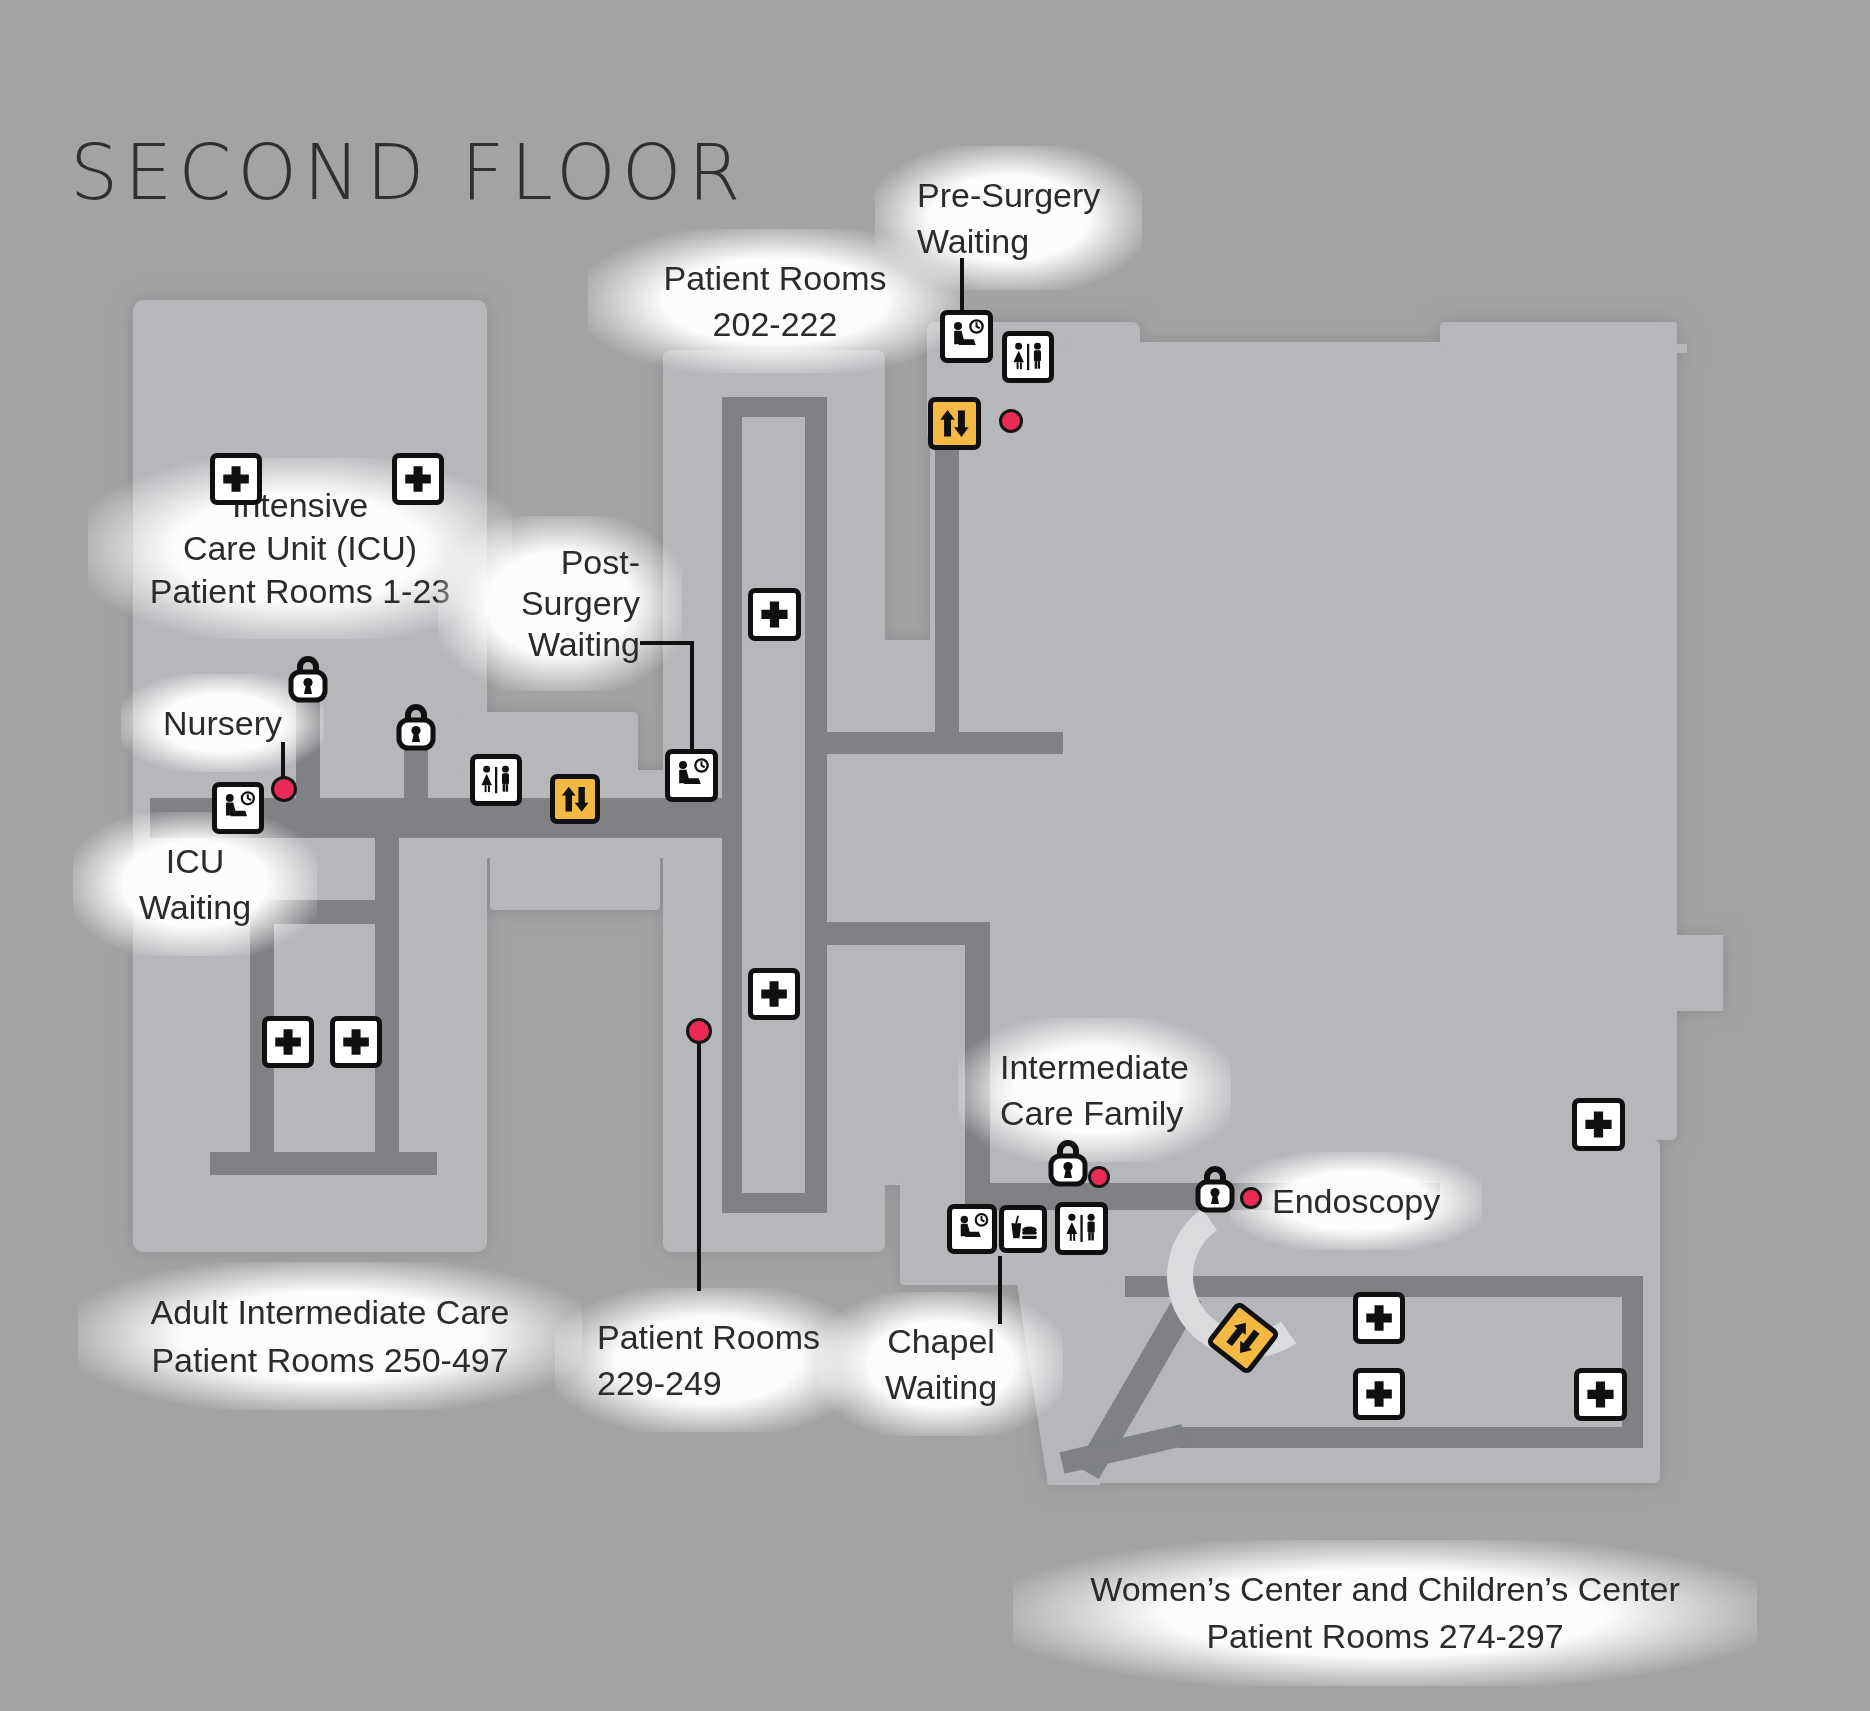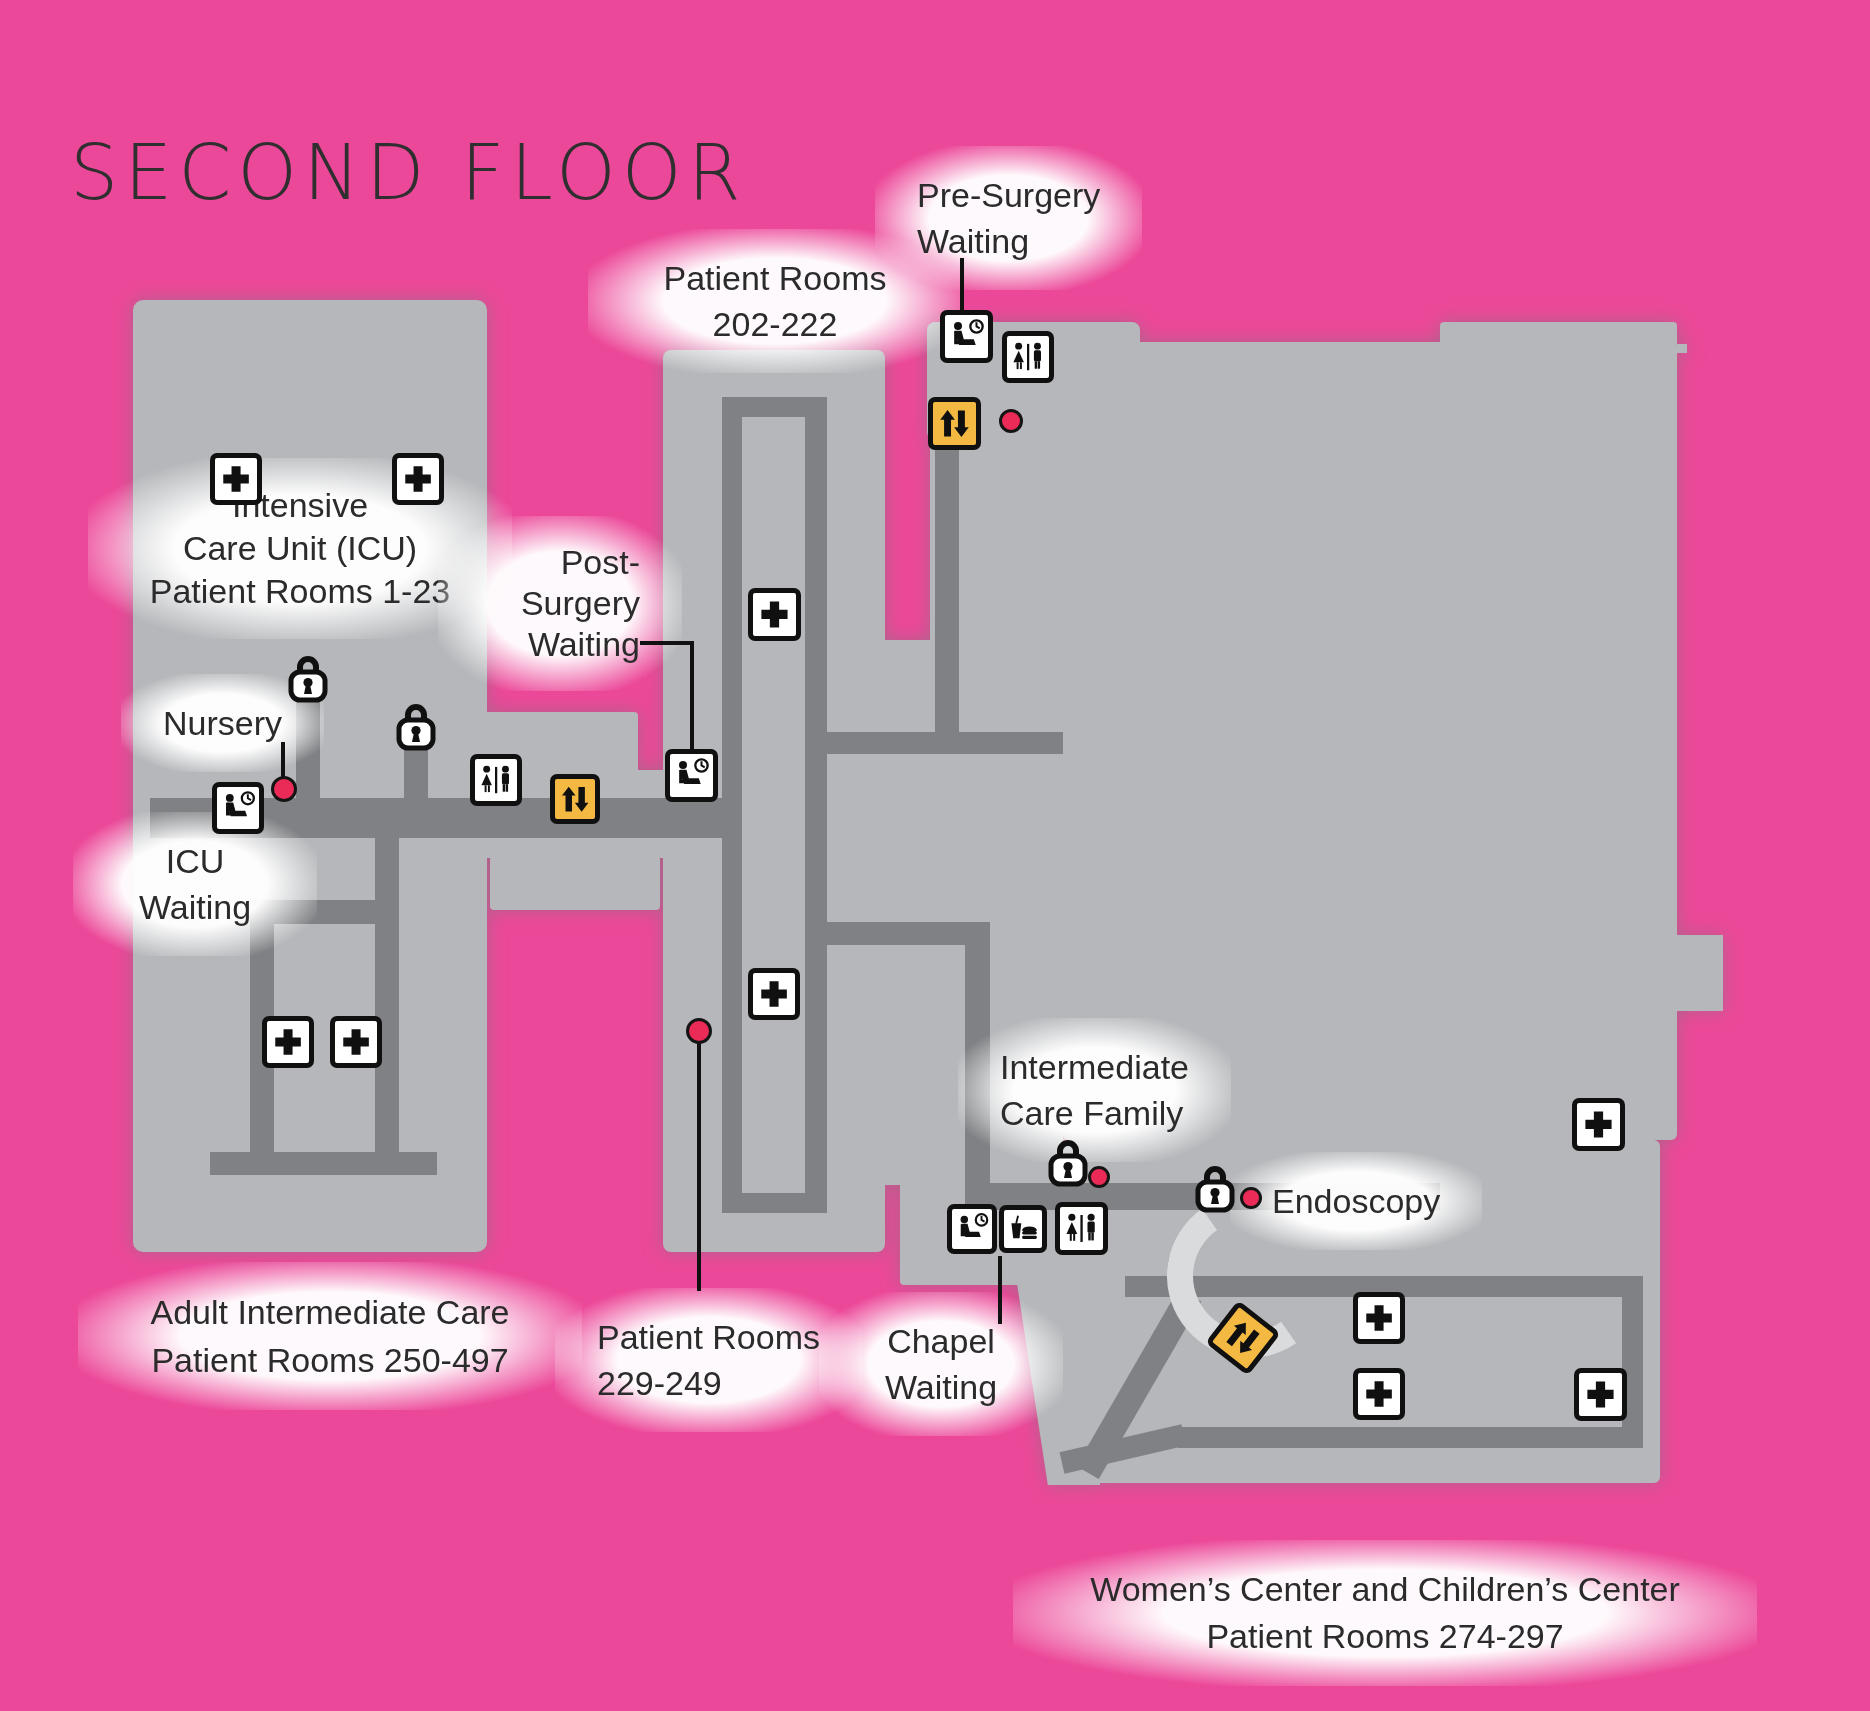--- a/index.html
+++ b/index.html
@@ -1,16 +1,16 @@
 <!DOCTYPE html>
 <html><head>
 <meta charset="utf-8">
 <style>
   html,body{margin:0;padding:0;background:#ffffff;}
-  #stage{position:relative;width:1870px;height:1711px;background:#ec4899;overflow:hidden;
+  #stage{position:relative;width:1870px;height:1711px;background:#a3a3a3;overflow:hidden;
          font-family:"Liberation Sans",sans-serif;}
   .title{position:absolute;left:70px;top:128px;font-size:76px;font-weight:200;
          letter-spacing:6px;color:#2f2f30;font-family:"DejaVu Sans",sans-serif;z-index:5;}
   #bldgs{position:absolute;inset:0;z-index:1;filter:drop-shadow(0 0 9px rgba(120,122,126,.55));}
   #cors{position:absolute;inset:0;z-index:3;}
   #anno{position:absolute;inset:0;z-index:6;}
   .bld{position:absolute;background:#b5b7ba;}
   .cor{position:absolute;background:#7f8184;}
   .cor.light{background:#b5b7ba;}
   .arc{position:absolute;width:112px;height:112px;border:26px solid #dadbdd;border-radius:50%;

